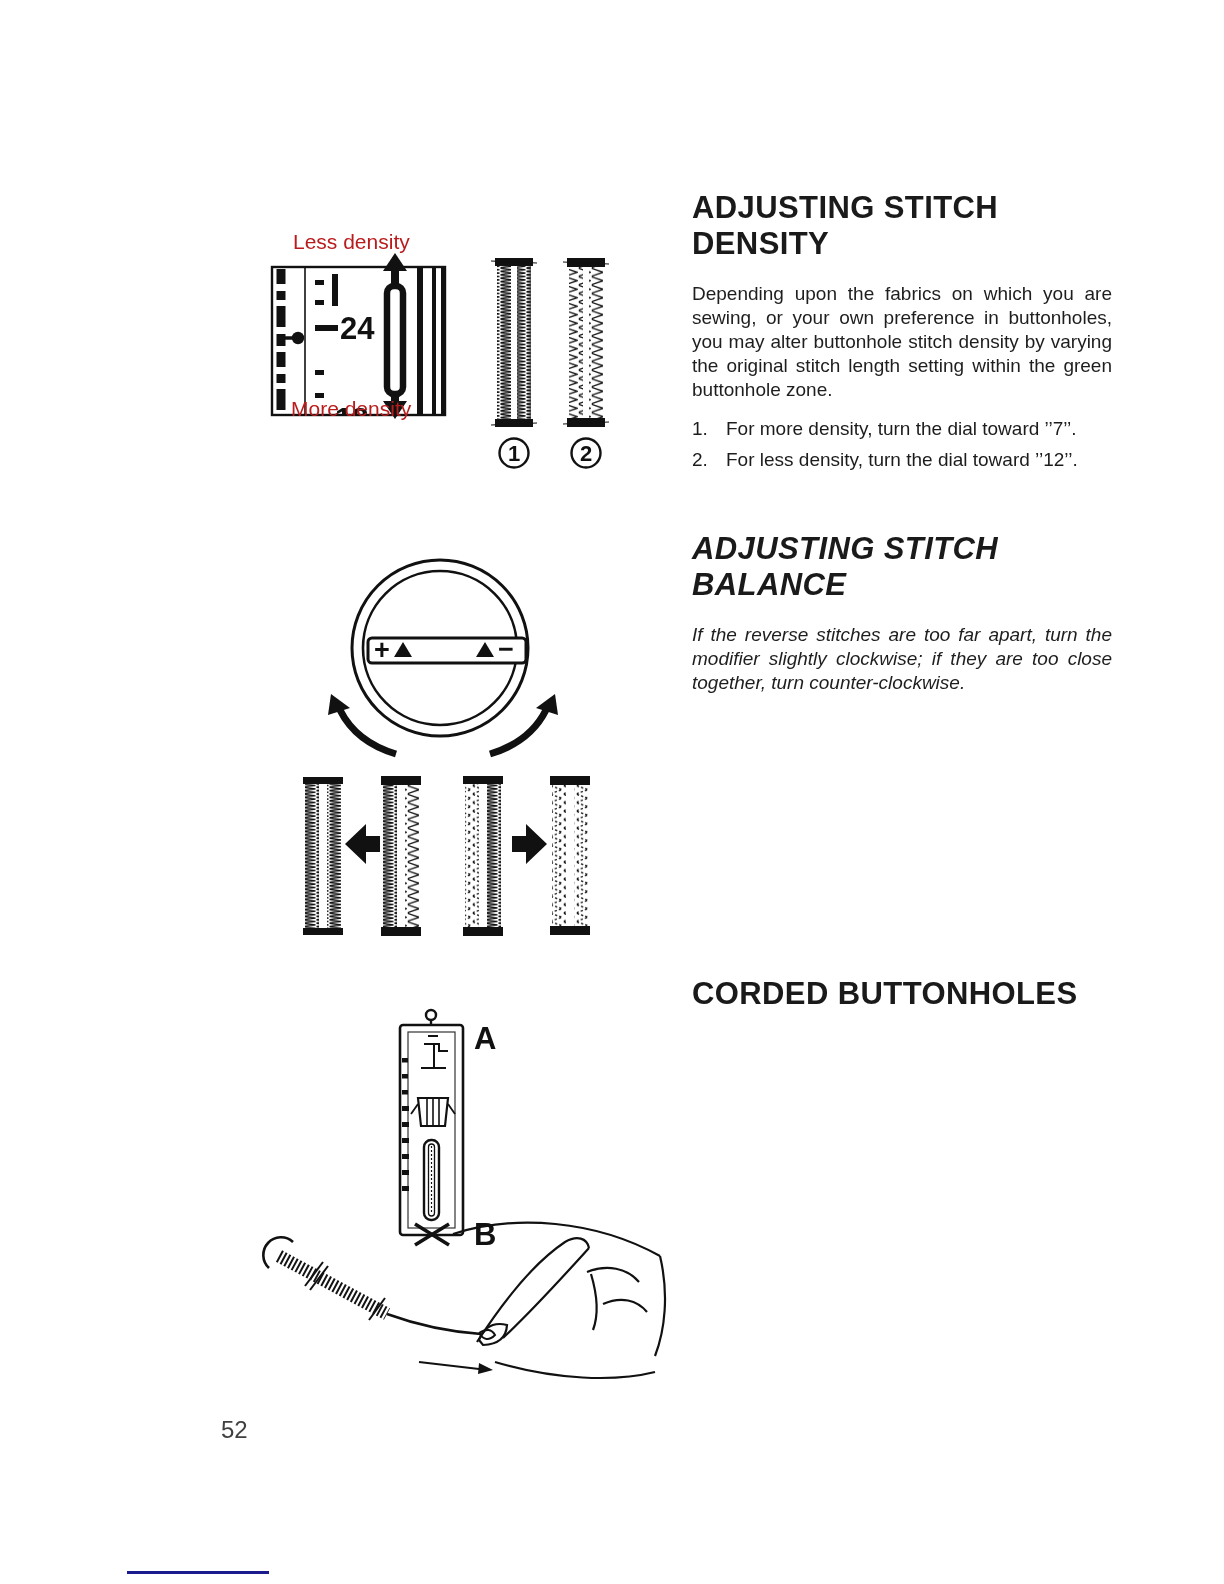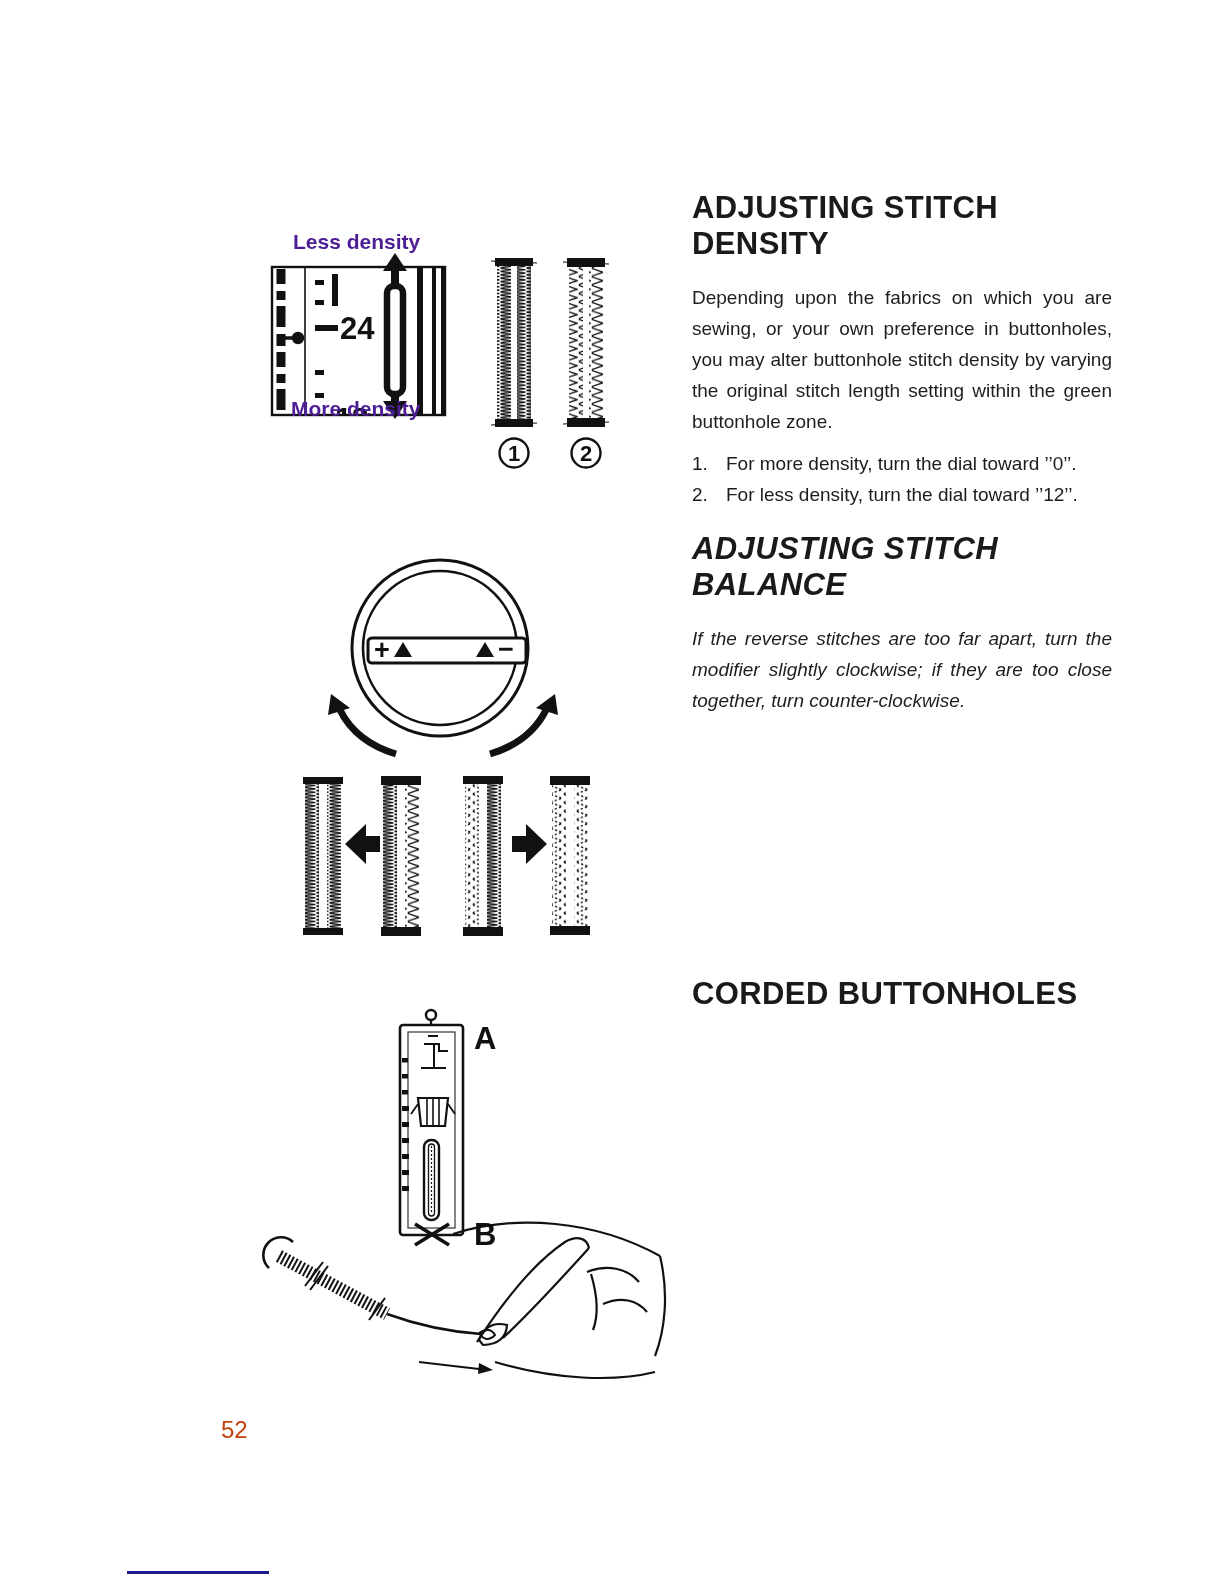--- a/index.html
+++ b/index.html
@@ -6,38 +6,38 @@
   .page{
     position:relative;
     width:1224px;height:1584px;
     background:#ffffff;
     font-family:"Liberation Sans","DejaVu Sans",sans-serif;
     color:#1c1c1c;
     overflow:hidden;
   }
   .abs{position:absolute;}
   .fig-label{
-    font-size:21px;color:#4c1d95;white-space:nowrap;font-weight:bold;
+    font-size:21px;color:#b91c1c;white-space:nowrap;
   }
   .col{position:absolute;left:692px;width:420px;}
   h2.sec-head{
     margin:0 0 20px 0;
     font-size:31px;font-weight:bold;letter-spacing:0.4px;
     color:#1a1a1a;
   }
   p.body{
     margin:0 0 15px 0;
-    font-size:19px;line-height:31px;
+    font-size:19px;line-height:24px;
     text-align:justify;color:#1e1e1e;
   }
   .num-list{margin-top:2px;}
   .num-item{display:flex;margin-bottom:7px;}
   .num-item .n{flex:0 0 34px;font-size:19px;line-height:23.6px;}
   .num-item .t{flex:1;font-size:19px;line-height:23.6px;text-align:justify;}
-  .page-number{font-size:24px;color:#c2410c;text-align:center;}
+  .page-number{font-size:24px;color:#404040;text-align:center;}
   .rule{position:absolute;height:3px;}
   svg{display:block;}
   svg text{font-family:"Liberation Sans","DejaVu Sans",sans-serif;}
 </style>
 </head>
 <body>
 
 <div class="page">
 
   <div class="abs fig-label" style="left:293px;top:230px;">Less density</div>
@@ -238,21 +238,21 @@
     <line x1="184" y1="150" x2="244" y2="157" stroke="#111" stroke-width="2"></line>
     <polygon points="244,151 258,158 243,162" fill="#111"></polygon>
   </svg>
 
   <div class="col" style="top:190px;">
     <h2 class="sec-head">ADJUSTING STITCH DENSITY</h2>
     <p class="body">Depending upon the fabrics on which you are sewing, or your own preference in buttonholes, you may alter buttonhole stitch density by varying the original stitch length setting within the green buttonhole zone.</p>
     <div class="num-list">
       <div class="num-item">
         <span class="n">1.</span>
-        <span class="t">For more density, turn the dial toward ’’0’’.</span>
+        <span class="t">For more density, turn the dial toward ’’7’’.</span>
       </div>
       <div class="num-item">
         <span class="n">2.</span>
         <span class="t">For less density, turn the dial toward ’’12’’.</span>
       </div>
     </div>
   </div>
 
   <div class="col" style="top:531px;font-style:italic;">
     <h2 class="sec-head">ADJUSTING STITCH BALANCE</h2>

